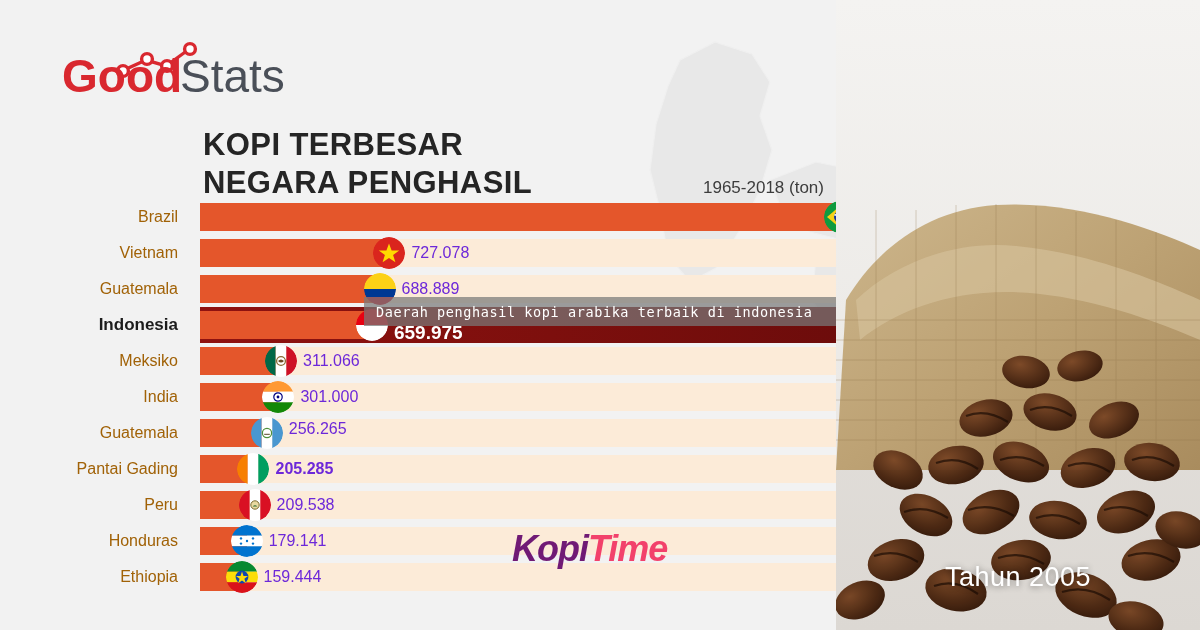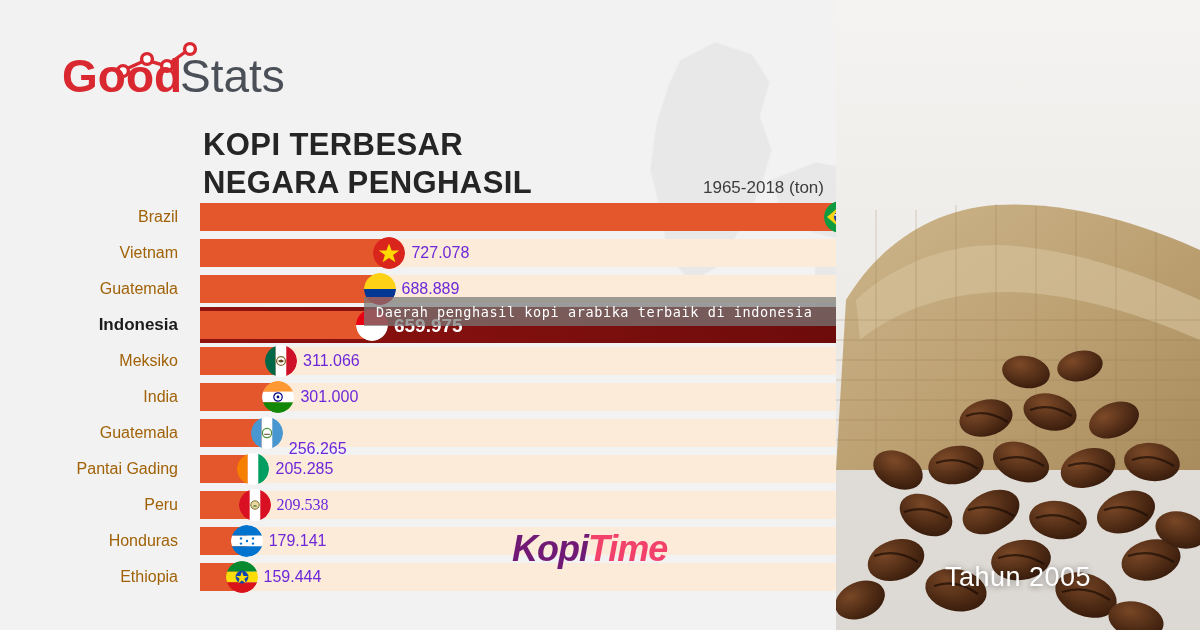--- a/index.html
+++ b/index.html
@@ -218,21 +218,21 @@
               <clipPath id="c2">
                 <circle cx="16" cy="16" r="16"></circle>
               </clipPath>
             </defs>
             <g clip-path="url(#c2)">
               <rect width="32" height="16" fill="#e70011"></rect>
               <rect y="16" width="32" height="16" fill="#ffffff"></rect>
             </g>
           </svg>
         </div>
-        <div class="val" style="left: 393.985px; top: 5px;">659.975</div>
+        <div class="val" style="left: 393.985px; top: 12px;">659.975</div>
       </div>
       <div class="row">
         <div class="labelcell">Meksiko</div>
         <div class="track">
           <div class="bar" style="width: 81.0619px;"></div>
         </div>
         <div class="flag" style="left: 281.062px; top: 2px;">
           <svg viewBox="0 0 32 32">
             <defs>
               <clipPath id="c3">
@@ -287,42 +287,42 @@
             </defs>
             <g clip-path="url(#c5)">
               <rect width="10.7" height="32" fill="#4997d0"></rect>
               <rect x="10.7" width="10.6" height="32" fill="#ffffff"></rect>
               <rect x="21.3" width="10.7" height="32" fill="#4997d0"></rect>
               <circle cx="16" cy="16" r="4.6" fill="none" stroke="#4e8f3a" stroke-width="1.2"></circle>
               <path d="M13.2 17.4 h5.6" stroke="#7a6b4f" stroke-width="1.4"></path>
             </g>
           </svg>
         </div>
-        <div class="val" style="left: 288.781px; top: 20px;">256.265</div>
+        <div class="val" style="left: 288.781px; top: 0;">256.265</div>
       </div>
       <div class="row">
         <div class="labelcell">Pantai Gading</div>
         <div class="track">
           <div class="bar" style="width: 53.496px;"></div>
         </div>
         <div class="flag" style="left: 253.496px; top: 2px;">
           <svg viewBox="0 0 32 32">
             <defs>
               <clipPath id="c6">
                 <circle cx="16" cy="16" r="16"></circle>
               </clipPath>
             </defs>
             <g clip-path="url(#c6)">
               <rect width="10.7" height="32" fill="#f77f00"></rect>
               <rect x="10.7" width="10.6" height="32" fill="#ffffff"></rect>
               <rect x="21.3" width="10.7" height="32" fill="#009e60"></rect>
             </g>
           </svg>
         </div>
-        <div class="val" style="left: 275.496px; top: 4px;">205.285</div>
+        <div class="val" style="left: 275.496px; top: 4px; font-weight: bold;">205.285</div>
       </div>
       <div class="row">
         <div class="labelcell">Peru</div>
         <div class="track">
           <div class="bar" style="width: 54.6043px;"></div>
         </div>
         <div class="flag" style="left: 254.604px; top: 2px;">
           <svg viewBox="0 0 32 32">
             <defs>
               <clipPath id="c7">
@@ -331,21 +331,21 @@
             </defs>
             <g clip-path="url(#c7)">
               <rect width="10.7" height="32" fill="#d91023"></rect>
               <rect x="10.7" width="10.6" height="32" fill="#ffffff"></rect>
               <rect x="21.3" width="10.7" height="32" fill="#d91023"></rect>
               <circle cx="16" cy="16" r="4.2" fill="#e8d9a0" stroke="#7a6a30" stroke-width="1"></circle>
               <path d="M13.6 17.6 q2.4 -2.6 4.8 0" fill="#2f6b2f"></path>
             </g>
           </svg>
         </div>
-        <div class="val" style="left: 276.604px; top: 4px; font-family: Liberation Serif, serif;">209.538</div>
+        <div class="val" style="left: 276.604px; top: 4px;">209.538</div>
       </div>
       <div class="row">
         <div class="labelcell">Honduras</div>
         <div class="track">
           <div class="bar" style="width: 46.683px;"></div>
         </div>
         <div class="flag" style="left: 246.683px; top: 2px;">
           <svg viewBox="0 0 32 32">
             <defs>
               <clipPath id="c8">

